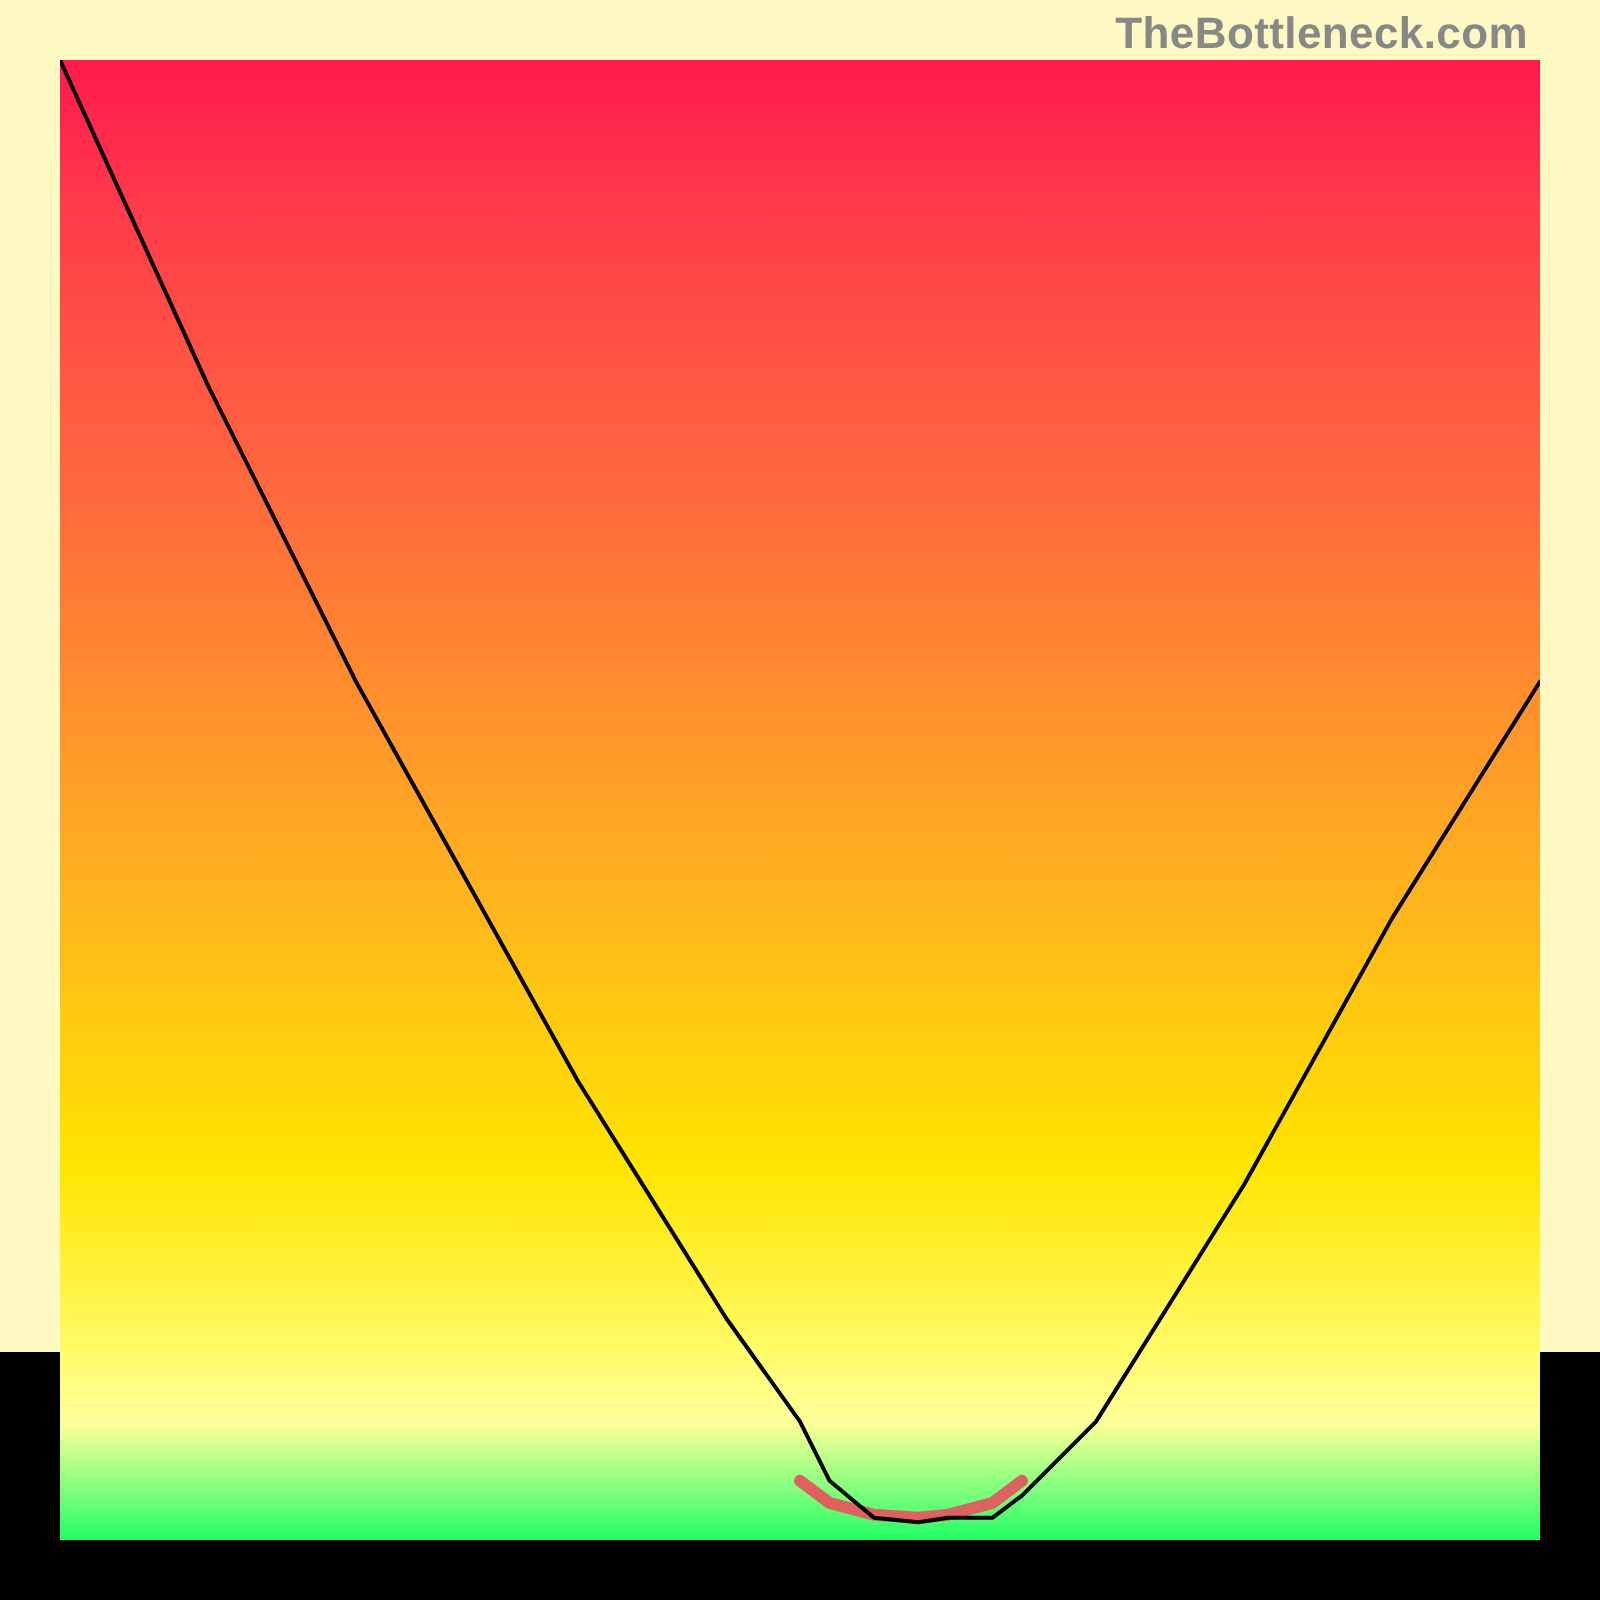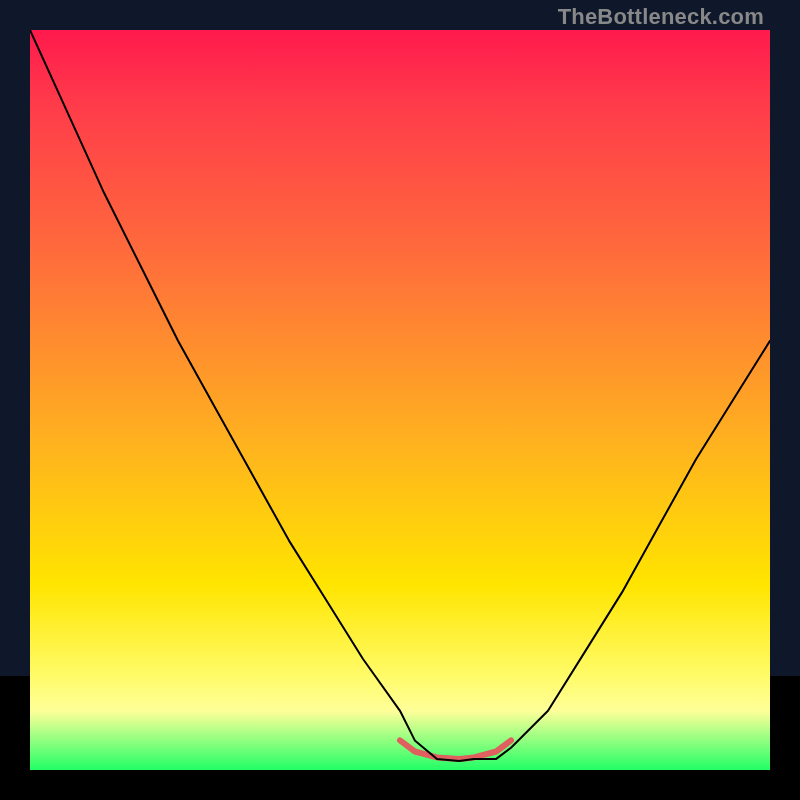--- a/index.html
+++ b/index.html
@@ -1,21 +1,21 @@
 <!DOCTYPE html>
 <html><head>
 <meta charset="utf-8">
 <style>
   * { margin: 0; padding: 0; box-sizing: border-box; }
   html, body { width: 800px; height: 800px; overflow: hidden; background: #000; font-family: Arial, Helvetica, sans-serif; }
   .stage {
     position: relative;
     width: 800px;
     height: 676px;
-    background: #0f172a;
+    background: #fef9c3;
   }
   .plot-area {
     position: absolute;
     left: 30px;
     top: 30px;
     width: 740px;
     height: 740px;
     
     background: linear-gradient(to bottom,
       #ff1a4d 0%,

